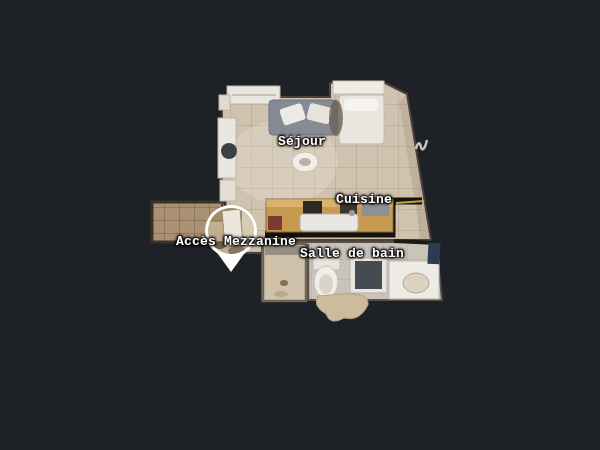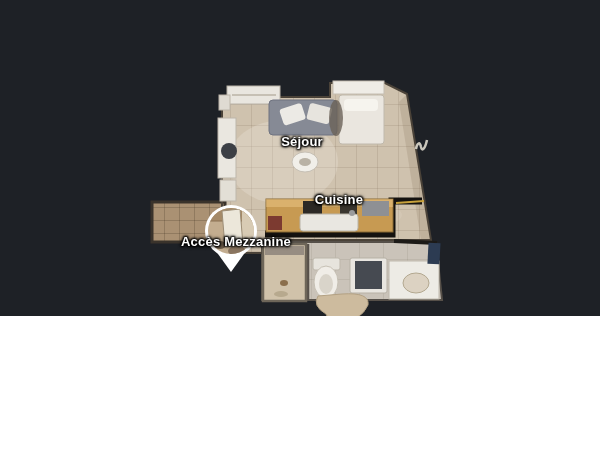--- a/index.html
+++ b/index.html
@@ -1,20 +1,20 @@
 <!DOCTYPE html>
 <html><head>
 <meta charset="utf-8">
 <style>
   html,body{margin:0;padding:0;}
   .stage{
     position:relative;
-    width:600px;height:316px;
+    width:600px;height:450px;
     overflow:hidden;
-    font-family:Liberation Sans, sans-serif;
+    font-family:Liberation Mono, monospace;
   }
   .stage svg{position:absolute;inset:0;display:block;}
   .room-label{
     position:absolute;
     transform:translate(-50%,-50%);
     color:#fff;
     font-weight:bold;
     font-size:13px;
     letter-spacing:.2px;
     white-space:nowrap;
@@ -120,16 +120,17 @@
         <path d="M205,221 H257" stroke="#8a7152" stroke-width="1"></path>
         <rect x="242" y="208" width="16" height="44" fill="#d8cbb4"></rect>
         <polygon points="222,211 240,209 243,245 225,247" fill="#ece7da" stroke="#9c8d76" stroke-width="1"></polygon>
         <ellipse cx="220" cy="245" rx="6" ry="4" fill="#6d5c4a"></ellipse>
         <ellipse cx="237" cy="251" rx="9" ry="5" fill="#8a7560"></ellipse>
       </g>
     </g>
   </svg>
 
   <div class="room-label" style="left:302px;top:141px;">Séjour</div>
-  <div class="room-label" style="left:325px;top:199px;padding-left:28px;">Cuisine</div>
+  <div class="room-label" style="left:350px;top:199px;padding-left:28px;">Cuisine</div>
   <div class="room-label" style="left:219px;top:241px;margin-left:17px;">Accès Mezzanine</div>
+  <div class="room-label" style="left:352px;top:253px;">Salle de bain</div>
 
 </div>
 
 </body></html>

